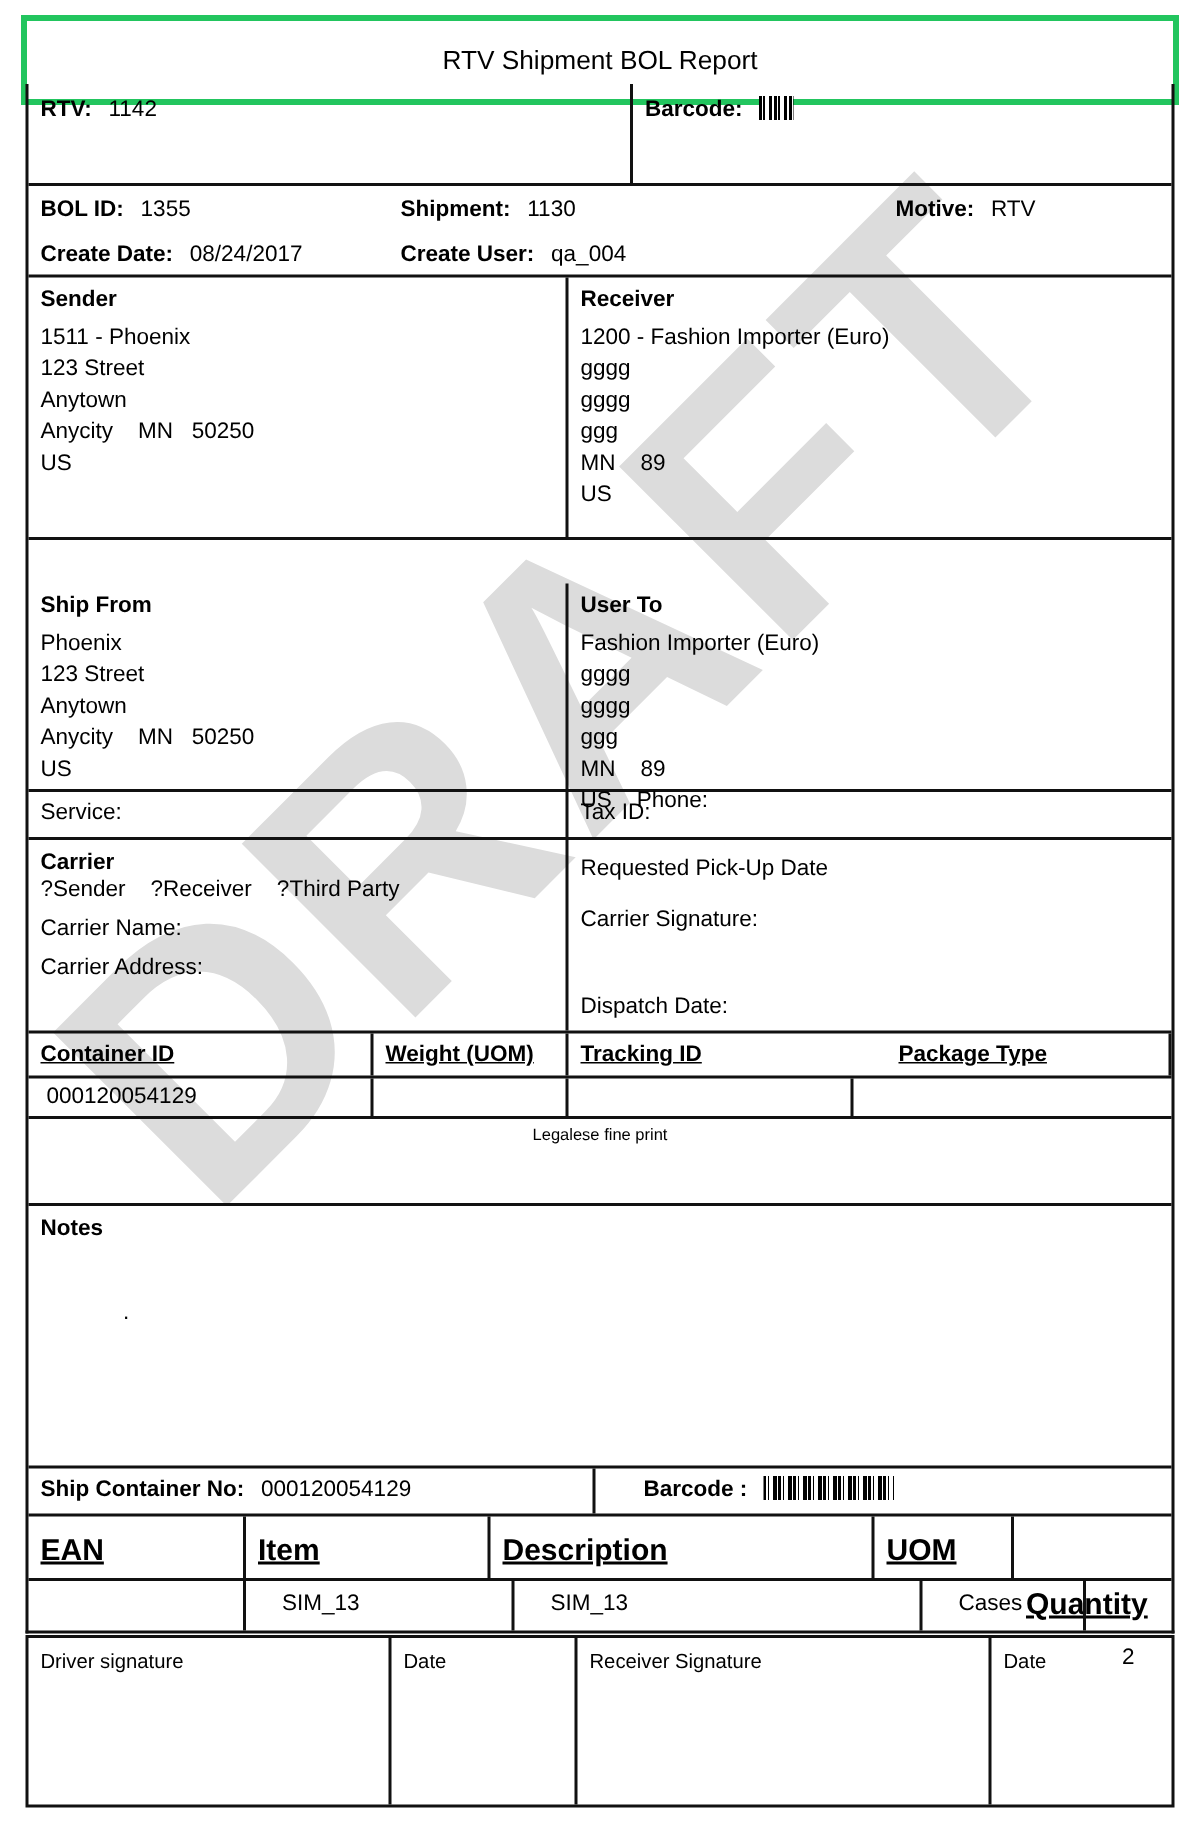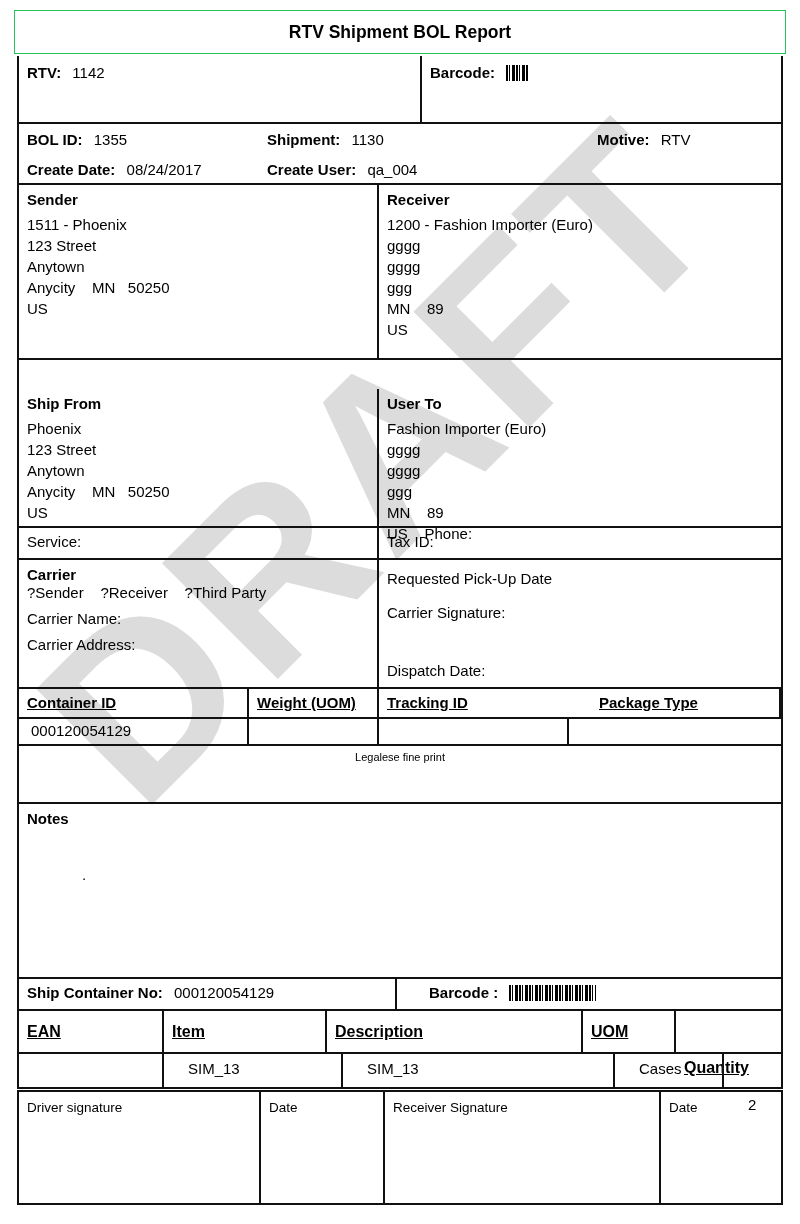--- a/index.html
+++ b/index.html
@@ -10,24 +10,24 @@
   
   .watermark {
     position:absolute; top:462px; left:378px;
     transform:translate(-50%,-50%) rotate(-45deg);
     font-size:238px; font-weight:bold; letter-spacing:6px;
     color:#dcdcdc; white-space:nowrap; z-index:0; user-select:none;
   }
   
   .doc { position:absolute; inset:0; z-index:1; font-size:15px; }
   .title-box {
-    position:absolute; left:14px; right:14px; top:10px; height:44px;
-    border:1px solid #22c55e; box-sizing:border-box;
+    position:absolute; left:14px; right:14px; top:10px; height:60px;
+    border:4px solid #22c55e; box-sizing:border-box;
     display:flex; align-items:center; justify-content:center;
-    font-weight:bold; font-size:17.5px;
+    font-weight:normal; font-size:17.5px;
   }
   .form {
     position:absolute; left:17px; right:17px; top:56px;
     border:2px solid #111; border-top:none; box-sizing:border-box;
   }
   .row { position:relative; border-bottom:2px solid #111; box-sizing:border-box; }
   .row.last { border-bottom:none;gap:16px; }
   .flex { display:flex; }
   .lbl { font-weight:bold; }
   .pair .lbl { margin-right:7px; }
@@ -80,21 +80,21 @@
   
   .legal-row { height:58px; text-align:center; font-size:11px; padding-top:5px; }
   
   .notes-row { height:175px; padding:6px 8px 0; }
   .notes-dot { position:absolute; left:63px; top:62px; }
   
   .shipc-row { height:32px;gap:24px; }
   .shipc-l { width:378px; border-right:2px solid #111; box-sizing:border-box; padding:5px 8px 0; }
   .shipc-r { flex:1; padding:5px 8px 0; }
   
-  .ean-head { height:43px; font-size:16px; }
+  .ean-head { height:43px; font-size:20px; }
   .ean-data { height:33px; }
   .ean-c1 { width:145px; } .ean-c2 { width:163px; } .ean-c3 { width:256px; } .ean-c4 { width:93px; } .ean-c5 { flex:1; }
   .ean-cell { border-right:2px solid #111; box-sizing:border-box; padding:12px 8px 0; }
   .ean-cell.endc { border-right:none;margin-top:36px; }
   .ean-head .ean-cell { font-weight:bold; text-decoration:underline; }
   .ean-data .ean-cell { padding:6px 8px 0; font-size:15px; }
   
   .sig-table {
     position:absolute; left:17px; right:17px; top:1090px; height:115px;
     border:2px solid #111; box-sizing:border-box; display:flex; font-size:13.5px;

